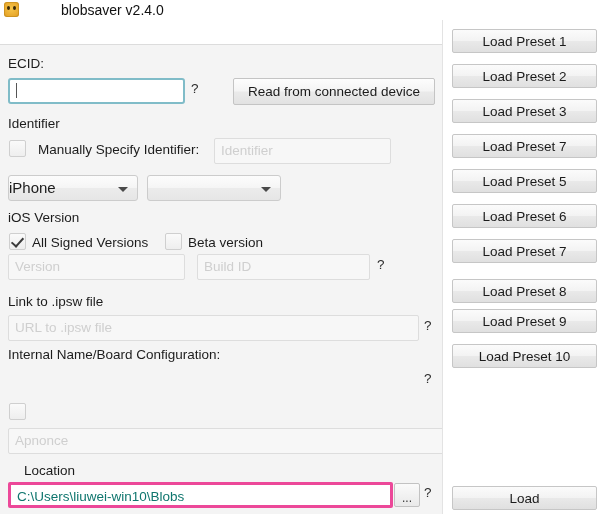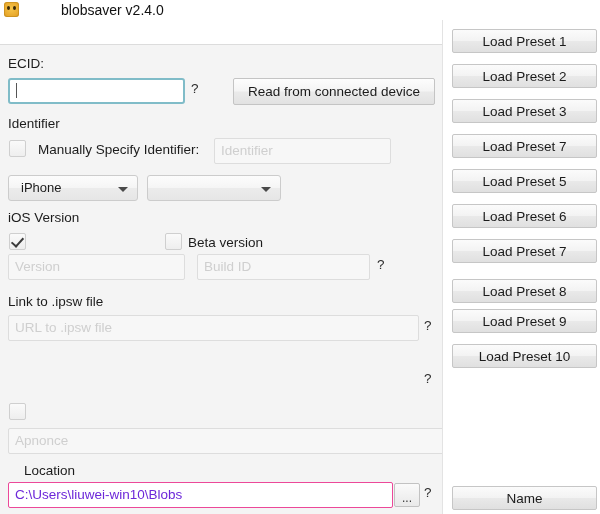--- a/index.html
+++ b/index.html
@@ -101,22 +101,22 @@
     border-radius: 2px;
     font-size: 13.5px;
     color: #cfcfcf;
     padding: 0 6px;
     line-height: 24px;
     white-space: nowrap;
     overflow: hidden;
   }
   .field.enabled {
     background: #ffffff;
-    border: 1px solid #ec4899;
-    color: #6d28d9;
+    border: 3px solid #ec4899;
+    color: #0f766e;
   }
   .field.focused {
     background: #ffffff;
     border: 2px solid #80bcc8;
     border-radius: 3px;
     color: #1c1c1c;
     line-height: 22px;
   }
   .caret {
     display: inline-block;
@@ -158,24 +158,24 @@
   }
 
   
   .combo {
     position: absolute;
     box-sizing: border-box;
     height: 26px;
     background: linear-gradient(to bottom, #fcfcfc 0%, #f5f5f5 50%, #ebebeb 52%, #e6e6e6 100%);
     border: 1px solid #cccccc;
     border-radius: 3px;
-    font-size: 13px;
+    font-size: 15px;
     color: #1c1c1c;
     line-height: 24px;
-    padding-left: 12px;
+    padding-left: 0;
     white-space: nowrap;
   }
   .combo .arrow {
     position: absolute;
     right: 9px; top: 11px;
     width: 0; height: 0;
     border-left: 5px solid transparent;
     border-right: 5px solid transparent;
     border-top: 5px solid #4a4a4a;
   }
@@ -251,30 +251,32 @@
     <div class="lbl" style="left:8px; top:71px;">Identifier</div>
     <div class="cb" style="left:9px; top:95px;"></div>
     <div class="lbl" style="left:32px; top:97px;margin-left:6px;">Manually Specify Identifier:</div>
     <div class="field" style="left:214px; top:93px; width:177px;">Identifier</div>
 
     <div class="combo" style="left:8px; top:130px; width:130px;"><span>iPhone</span><span class="arrow"></span></div>
     <div class="combo" style="left:147px; top:130px; width:134px;"><span></span><span class="arrow"></span></div>
 
     <div class="lbl" style="left:8px; top:165px;">iOS Version</div>
     <div class="cb checked" style="left:9px; top:188px;"></div>
+    <div class="lbl" style="left:32px; top:190px;">All Signed Versions</div>
     <div class="cb" style="left:165px; top:188px;"></div>
     <div class="lbl" style="left:188px; top:190px;">Beta version</div>
     <div class="field" style="left:197px; top:209px; width:173px;">Build ID</div>
     <div class="field" style="left:8px; top:209px; width:177px;">Version</div>
     <div class="qmark" style="left:377px; top:212px;">?</div>
 
     <div class="lbl" style="left:8px; top:249px;">Link to .ipsw file</div>
     <div class="field" style="left:8px; top:270px; width:411px;">URL to .ipsw file</div>
     <div class="qmark" style="left:424px; top:273px;">?</div>
 
+    <div class="lbl" style="left:8px; top:302px;">Internal Name/Board Configuration:</div>
     <div class="qmark" style="left:424px; top:326px;">?</div>
 
     <div class="cb" style="left:9px; top:358px;"></div>
     <div class="field" style="left:8px; top:383px; width:482px;">Apnonce</div>
 
     <div class="lbl" style="left:24px; top:418px;">Location</div>
     <div class="field enabled" style="left:8px; top:437px; width:385px;">C:\Users\liuwei-win10\Blobs</div>
     <div class="browse" style="left:394px; top:438px;">...</div>
     <div class="qmark" style="left:424px; top:440px;">?</div>
   </div>
@@ -287,14 +289,14 @@
     <div class="preset-btn" style="top:99px;">Load Preset 3</div>
     <div class="preset-btn" style="top:134px;">Load Preset 7</div>
     <div class="preset-btn" style="top:169px;">Load Preset 5</div>
     <div class="preset-btn" style="top:204px;">Load Preset 6</div>
     <div class="preset-btn" style="top:239px;">Load Preset 7</div>
     <div class="preset-btn" style="top:279px;">Load Preset 8</div>
     <div class="preset-btn" style="top:309px;">Load Preset 9</div>
     <div class="preset-btn" style="top:344px;">Load Preset 10</div>
   </div>
 
-  <div class="save-btn">Name</div>
+  <div class="save-btn">Load</div>
 </div>
 
 </body></html>

